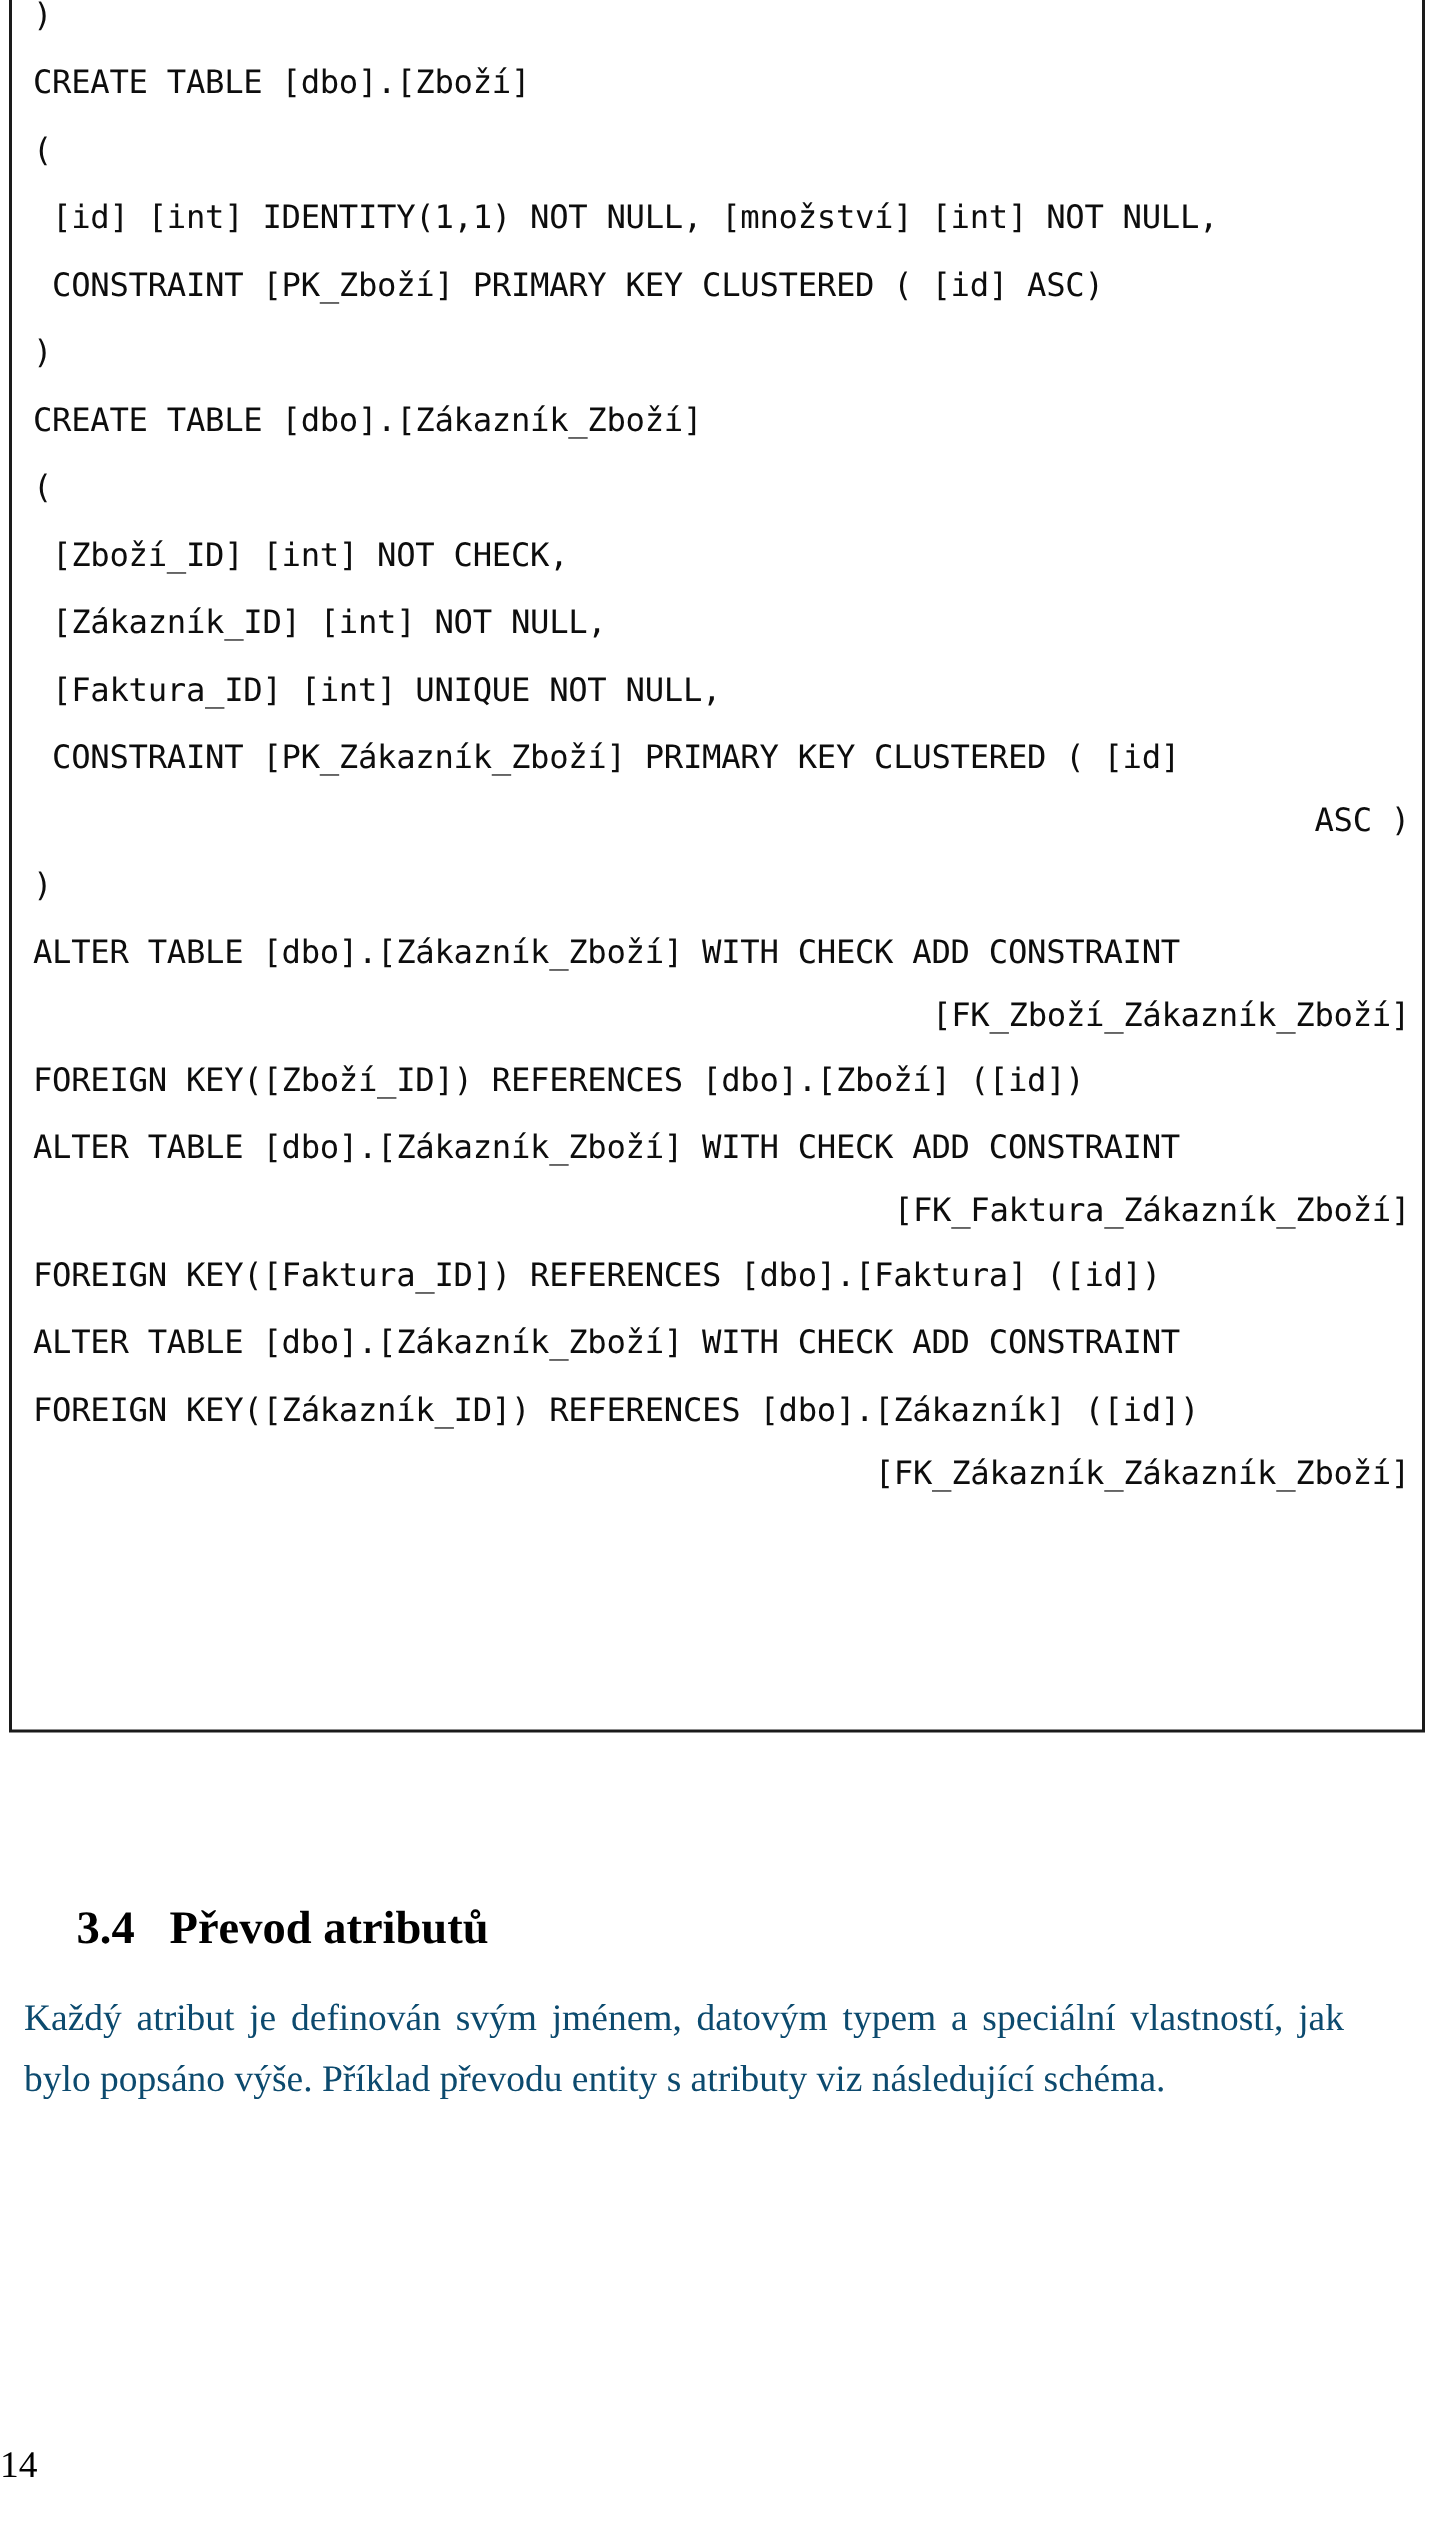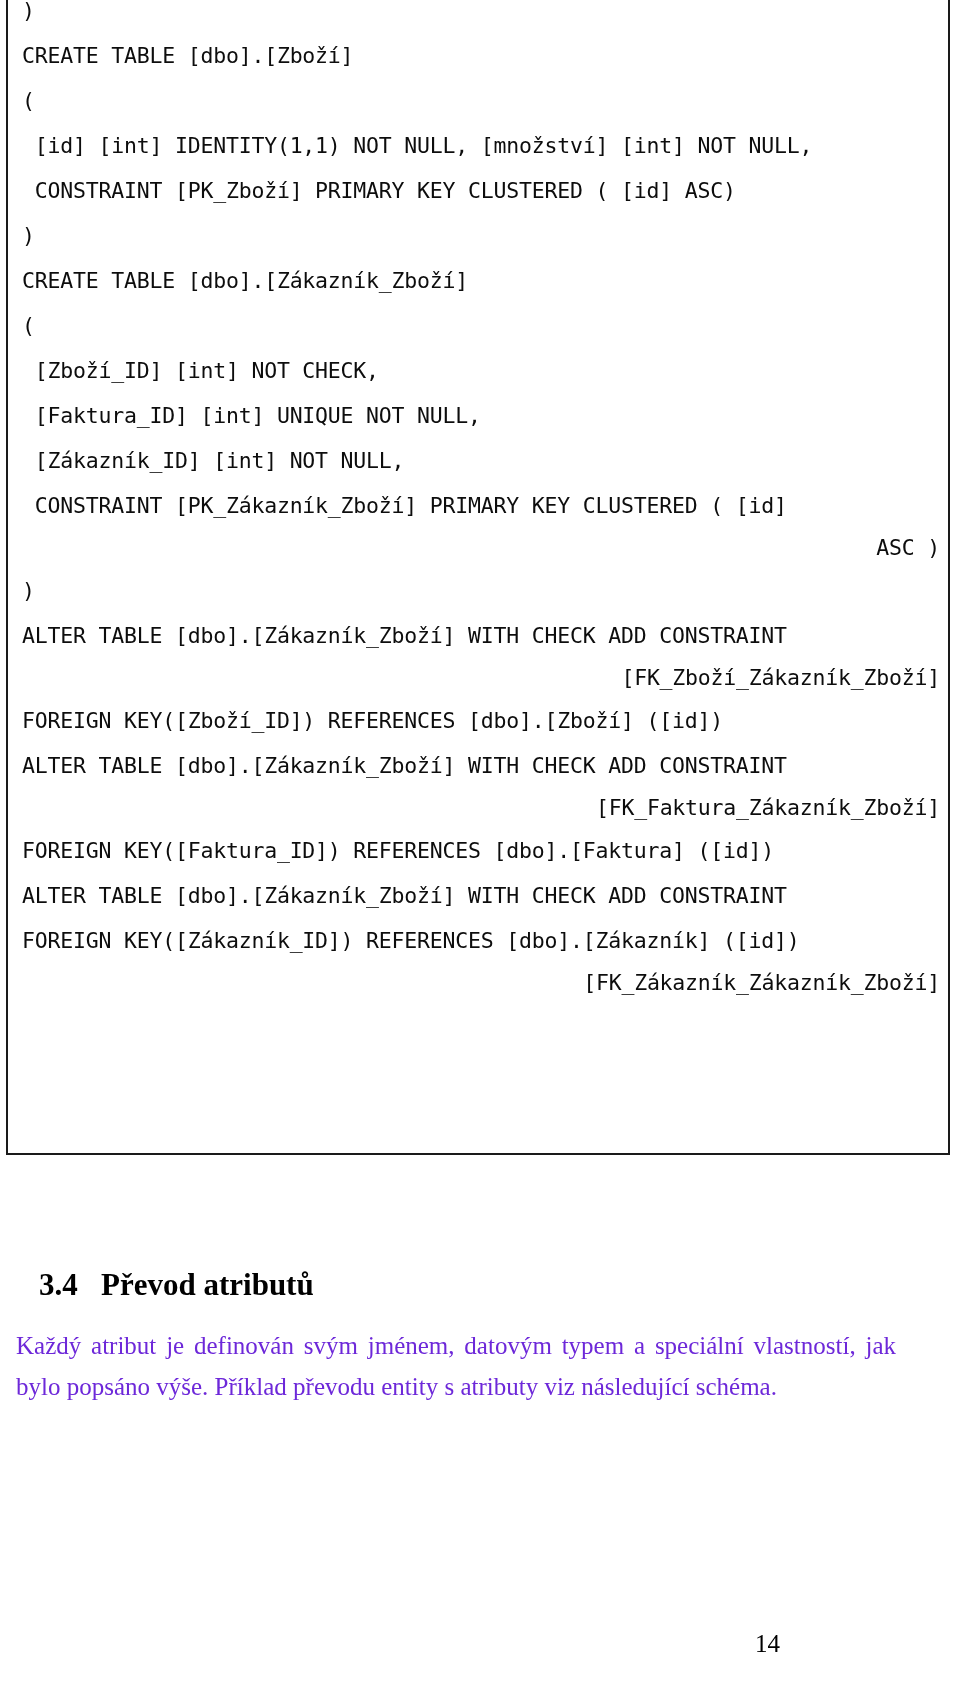--- a/index.html
+++ b/index.html
@@ -56,21 +56,21 @@
   
   .code-line.cont {
     height: 40px;
     line-height: 40px;
     text-align: right;
   }
 
   
   .section-heading {
     position: absolute;
-    left: 8px;
+    left: 20px;
     top: 1228px;
     font-family: "Liberation Serif", "DejaVu Serif", serif;
     font-weight: bold;
     font-size: 31px;
     line-height: 38px;
     color: #000000;
     white-space: pre;
   }
   .section-heading .num {
     display: inline-block;
@@ -80,30 +80,30 @@
   
   .body-par {
     position: absolute;
     left: 16px;
     top: 1300px;
     width: 880px;
     font-family: "Liberation Serif", "DejaVu Serif", serif;
     font-size: 25px;
     line-height: 41px;
     text-align: justify;
-    color: #6d28d9;
+    color: #0c4a6e;
   }
 
   
   .page-number {
     position: absolute;
     left: 0;
     top: 1630px;
     width: 780px;
-    text-align: right;
+    text-align: left;
     font-family: "Liberation Serif", "DejaVu Serif", serif;
     font-size: 25px;
     color: #000000;
   }
 </style>
 </head>
 <body>
 
 <div class="page">
 
@@ -111,22 +111,22 @@
     <div class="code-lines">
         <div class="code-line">)</div>
         <div class="code-line">CREATE TABLE [dbo].[Zboží]</div>
         <div class="code-line">(</div>
         <div class="code-line"> [id] [int] IDENTITY(1,1) NOT NULL, [množství] [int] NOT NULL,</div>
         <div class="code-line"> CONSTRAINT [PK_Zboží] PRIMARY KEY CLUSTERED ( [id] ASC)</div>
         <div class="code-line">)</div>
         <div class="code-line">CREATE TABLE [dbo].[Zákazník_Zboží]</div>
         <div class="code-line">(</div>
         <div class="code-line"> [Zboží_ID] [int] NOT CHECK,</div>
+        <div class="code-line"> [Zákazník_ID] [int] NOT NULL,</div>
         <div class="code-line"> [Faktura_ID] [int] UNIQUE NOT NULL,</div>
-        <div class="code-line"> [Zákazník_ID] [int] NOT NULL,</div>
         <div class="code-line"> CONSTRAINT [PK_Zákazník_Zboží] PRIMARY KEY CLUSTERED ( [id]</div>
         <div class="code-line cont">ASC )</div>
         <div class="code-line">)</div>
         <div class="code-line">ALTER TABLE [dbo].[Zákazník_Zboží] WITH CHECK ADD CONSTRAINT</div>
         <div class="code-line cont">[FK_Zboží_Zákazník_Zboží]</div>
         <div class="code-line">FOREIGN KEY([Zboží_ID]) REFERENCES [dbo].[Zboží] ([id])</div>
         <div class="code-line">ALTER TABLE [dbo].[Zákazník_Zboží] WITH CHECK ADD CONSTRAINT</div>
         <div class="code-line cont">[FK_Faktura_Zákazník_Zboží]</div>
         <div class="code-line">FOREIGN KEY([Faktura_ID]) REFERENCES [dbo].[Faktura] ([id])</div>
         <div class="code-line">ALTER TABLE [dbo].[Zákazník_Zboží] WITH CHECK ADD CONSTRAINT</div>

